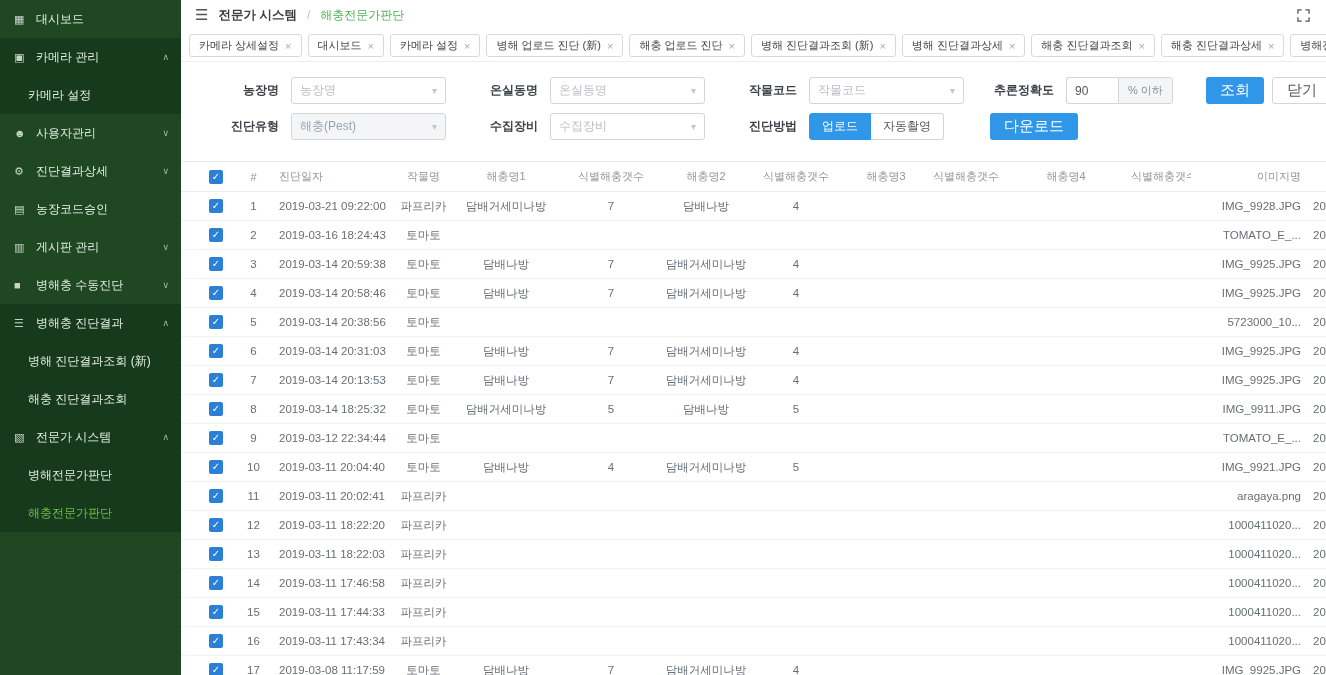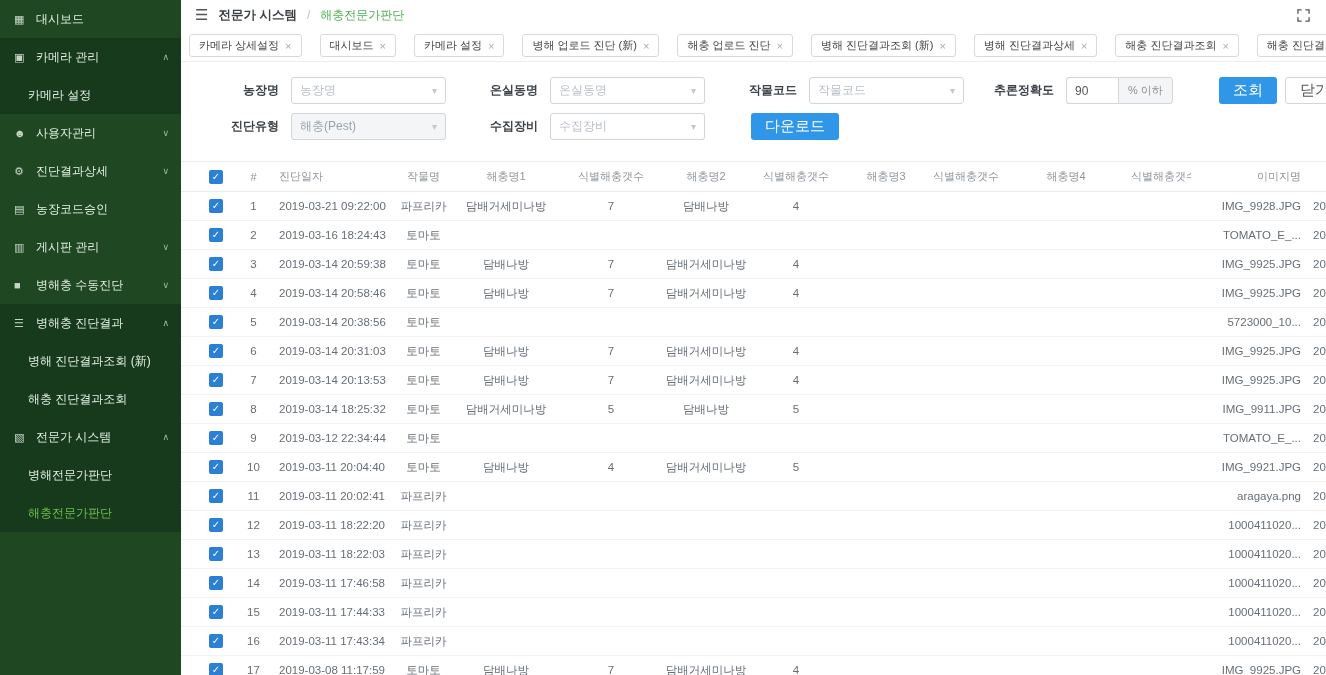--- a/index.html
+++ b/index.html
@@ -20,28 +20,28 @@
   
   .main{flex:1;min-width:0;overflow:hidden;display:flex;flex-direction:column;background:#fff}
 
   .topbar{height:30px;display:flex;align-items:center;gap:10px;padding:0 16px 0 14px}
   .hamburger{font-size:15px;color:#555;cursor:pointer}
   .crumb-parent{font-size:12.5px;font-weight:bold;color:#3a3f44}
   .crumb-sep{color:#c0c0c0;font-size:12px}
   .crumb-current{font-size:12px;color:var(--breadcrumb-green,#4CAF50)}
   .expand{margin-left:auto;display:flex;align-items:center;cursor:pointer}
 
-  .tabbar{height:32px;display:flex;align-items:center;gap:18px;padding:0 8px;
+  .tabbar{height:32px;display:flex;align-items:center;gap:6px;padding:0 8px;
     border-bottom:1px solid #ededed;overflow:hidden}
   .tab{display:flex;align-items:center;gap:6px;height:23px;padding:0 9px;flex:none;
     border:1px solid #d9d9d9;border-radius:3px;font-size:11px;color:#444;background:#fff;cursor:pointer}
   .tab .x{color:#aaa;font-size:11px}
 
   
-  .filters{padding:15px 3px 12px 36px;flex:none}
+  .filters{padding:15px 16px 12px 36px;flex:none}
   .frow{display:flex;align-items:center;height:27px;margin-bottom:9px}
   .fgroup{display:flex;align-items:center;flex:none}
   .fgroup.g{margin-left:30px}
   .flabel{min-width:62px;text-align:right;font-size:12px;font-weight:bold;color:#3c4248;
     margin-right:12px;white-space:nowrap}
   .flabel.auto{min-width:0}
   .select{width:155px;height:27px;border:1px solid #d5d5d5;border-radius:3px;background:#fff;
     display:flex;align-items:center;padding:0 8px;cursor:pointer}
   .select .selval{flex:1;font-size:12px;color:#555;white-space:nowrap;overflow:hidden}
   .select .selval.ph{color:#b8bec6}
@@ -240,20 +240,25 @@
             <span class="caret">▾</span>
           </div>
         </div>
         <div class="fgroup g">
           <span class="flabel">수집장비</span>
           <div class="select">
             <span class="selval ph">수집장비</span>
             <span class="caret">▾</span>
           </div>
         </div>
+        <div class="fgroup g">
+          <span class="flabel">진단방법</span>
+          <button class="toggle on">업로드</button>
+          <button class="toggle off">자동촬영</button>
+        </div>
         <button class="btn blue btn-download">다운로드</button>
       </div>
     </section>
 
     <div class="tablewrap">
       <table id="grid">
         <colgroup id="gcols">
             <col style="width: 55px;">
             <col style="width: 35px;">
             <col style="width: 125px;">

